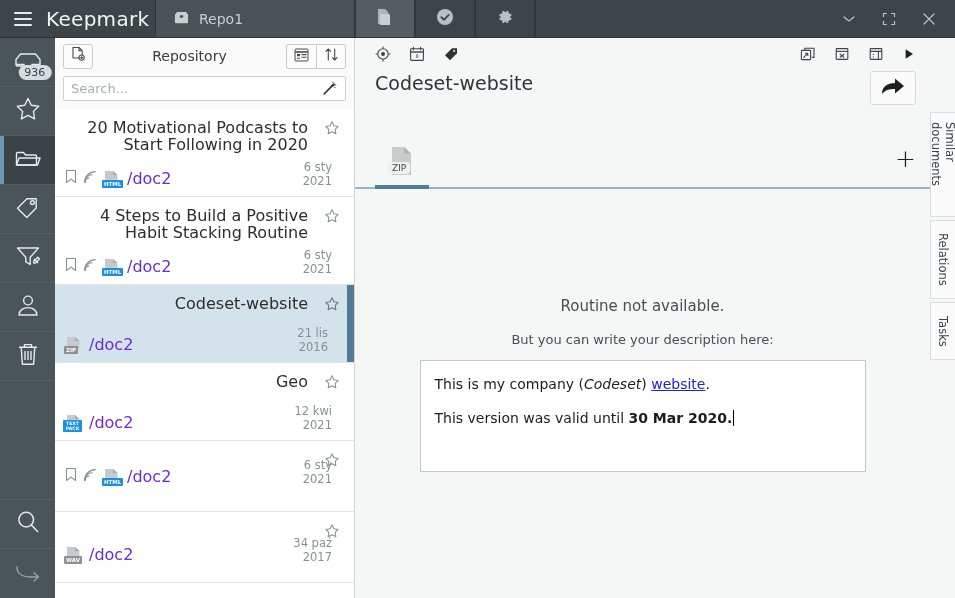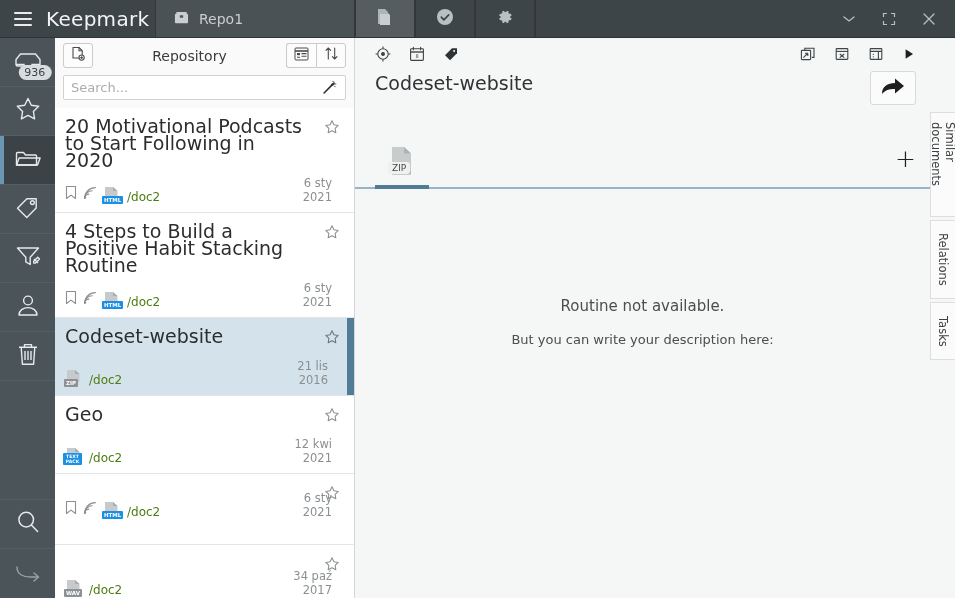--- a/index.html
+++ b/index.html
@@ -85,24 +85,24 @@
 
   .doclist { flex: 1 1 auto; overflow: hidden; background: #fff; }
   .doc {
     position: relative; padding: 10px 12px 8px 10px; border-bottom: 1px solid #e2e4e6; cursor: pointer;
     min-height: 71px;
   }
   .doc.selected { background: #d4e2eb; }
   .doc.selected::after {
     content: ""; position: absolute; right: 0; top: 0; bottom: 0; width: 7px; background: #527c96;
   }
-  .doc-title { font-size: 19px; color: #2d2d2d; line-height: 17px; padding-right: 34px; }
+  .doc-title { font-size: 16px; color: #2d2d2d; line-height: 17px; padding-right: 34px; text-align: right; }
   .doc-meta { display: flex; align-items: flex-end; margin-top: 7px; }
   .doc-icons { display: flex; align-items: center; gap: 6px; }
-  .doc-path { font-size: 12px; color: #4d7c0f; margin-left: 7px; }
+  .doc-path { font-size: 16px; color: #6d28d9; margin-left: 7px; }
   .doc-date {
     margin-left: auto; text-align: right; font-size: 11.5px; color: #8b8f91; line-height: 14px;
     padding-right: 10px;
   }
   .star { position: absolute; right: 14px; top: 11px; cursor: pointer; color: #7d8184; }
 
   .ftag {
     width: 17px; height: 18px; position: relative; display: inline-block;
   }
   .ftag .sheet { position:absolute; inset:0; }
@@ -654,20 +654,24 @@
               </svg>
               <span class="lbl2">ZIP</span>
             </span>
           </div>
           <div class="plusbtn">+</div>
         </div>
 
         <div class="previewarea">
           <div class="preview-msg">Routine not available.</div>
           <div class="preview-sub">But you can write your description here:</div>
+          <div class="desc-box">
+            <p><span>This is my company (</span><em>Codeset</em><span>) </span><a href="#">website</a><span>.</span></p>
+            <p><span>This version was valid until </span><strong>30 Mar 2020.</strong><span class="caret"></span></p>
+          </div>
         </div>
       </div>
 
       <div class="vtabs">
         <div class="vtab tall">Similar documents</div>
         <div class="vtab mid">Relations</div>
         <div class="vtab small">Tasks</div>
       </div>
     </div>
 

